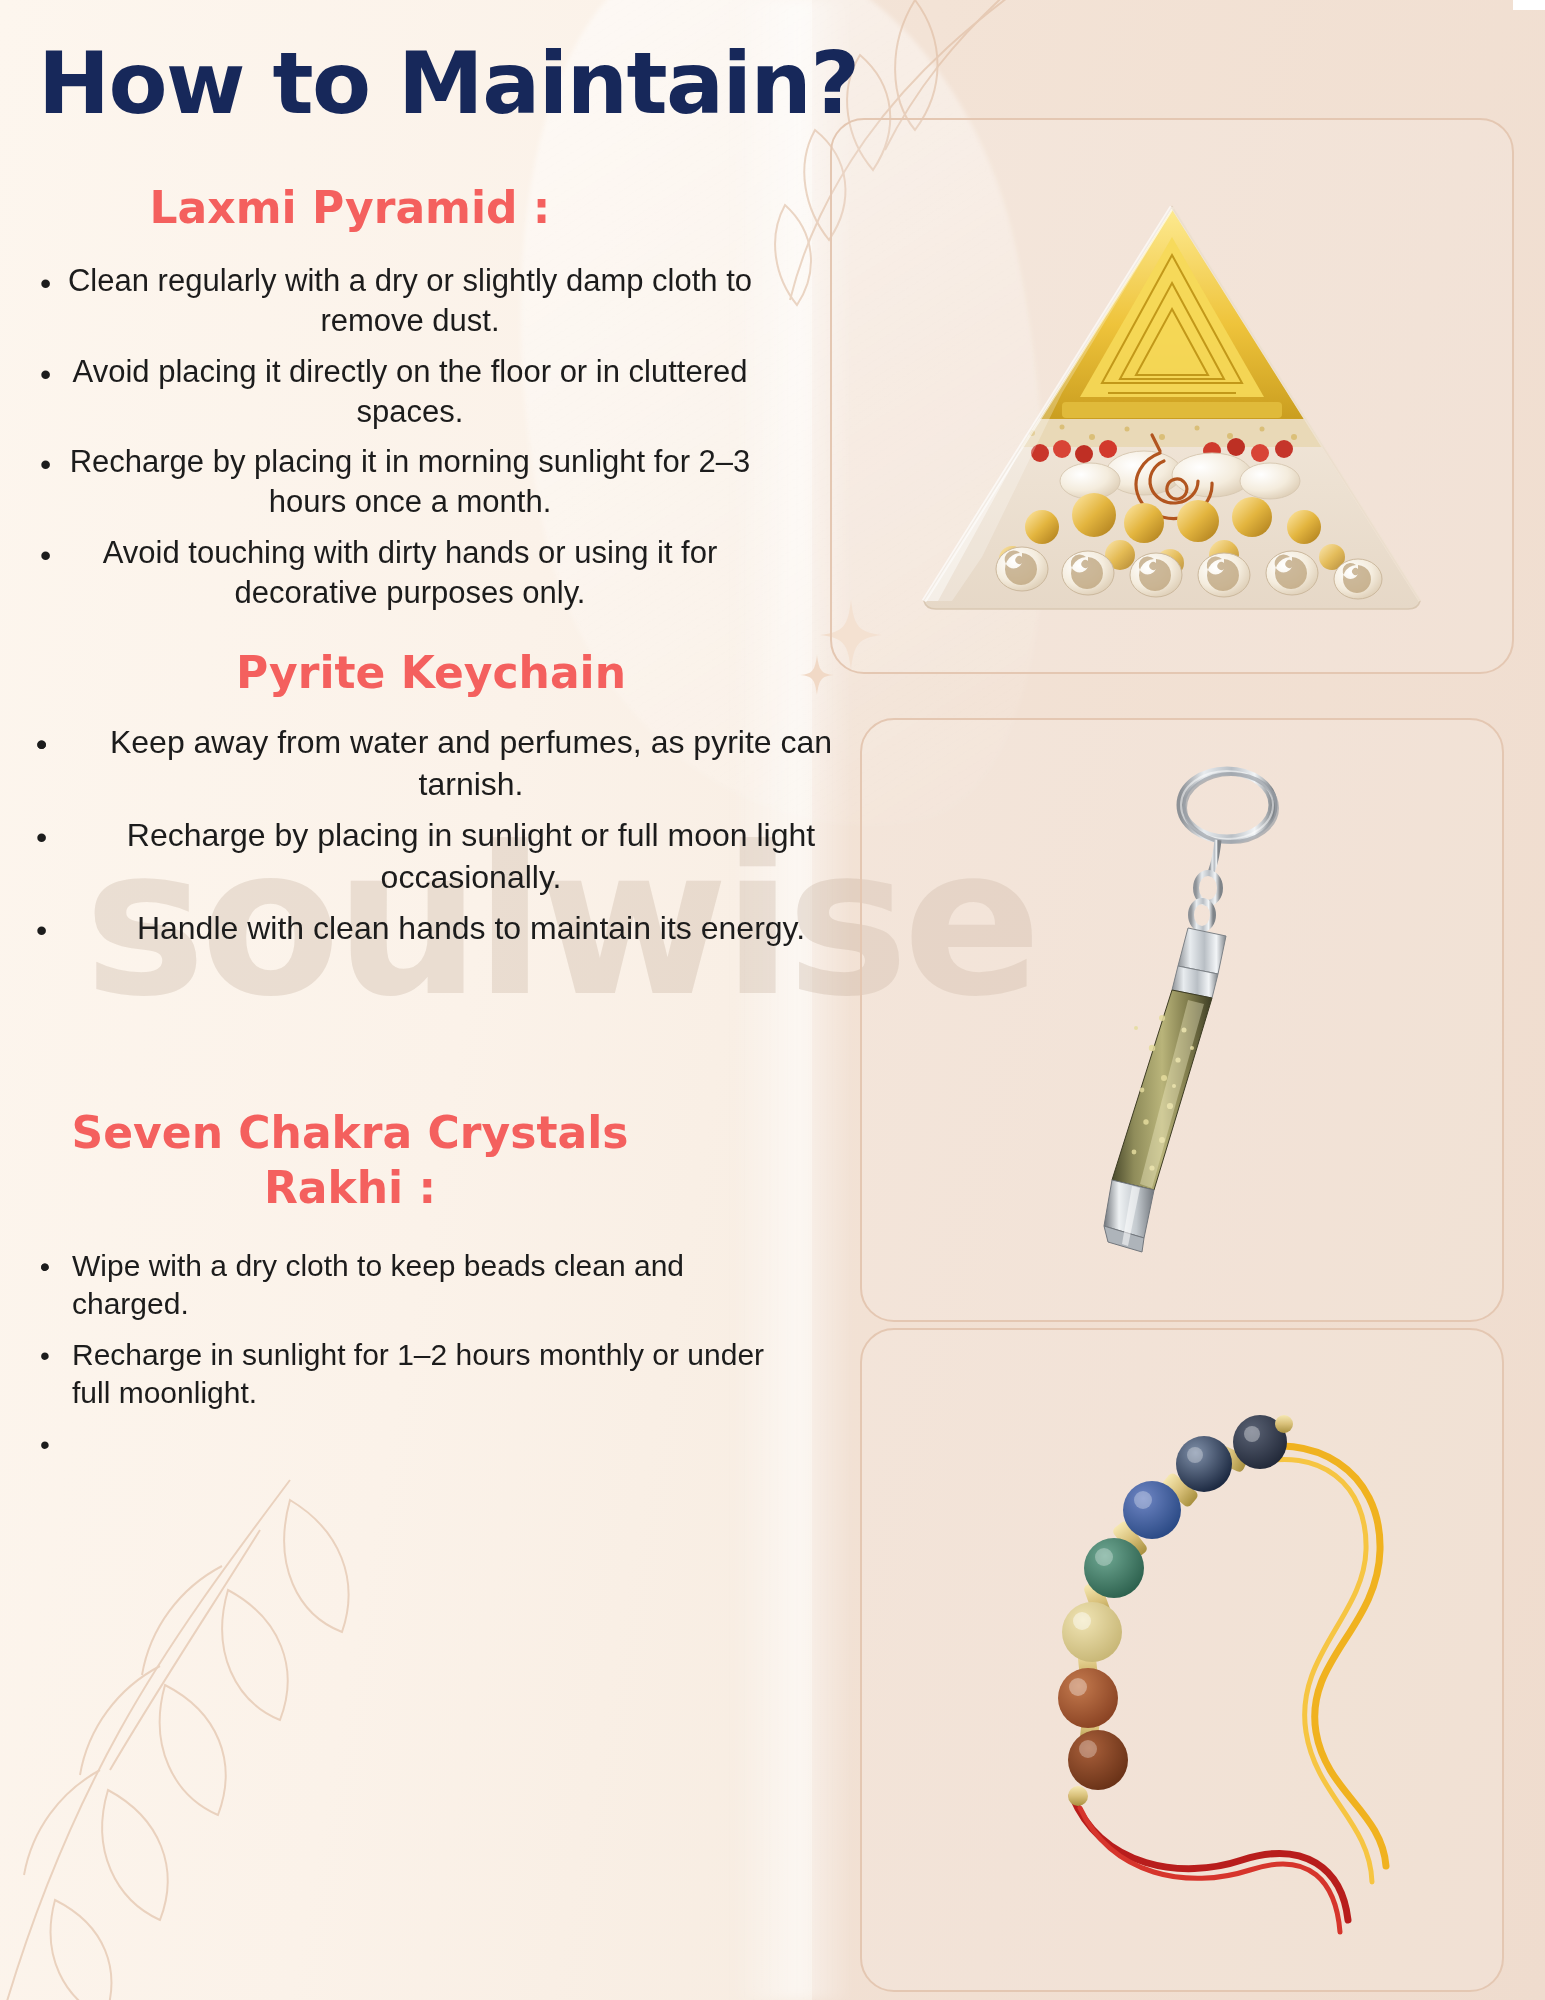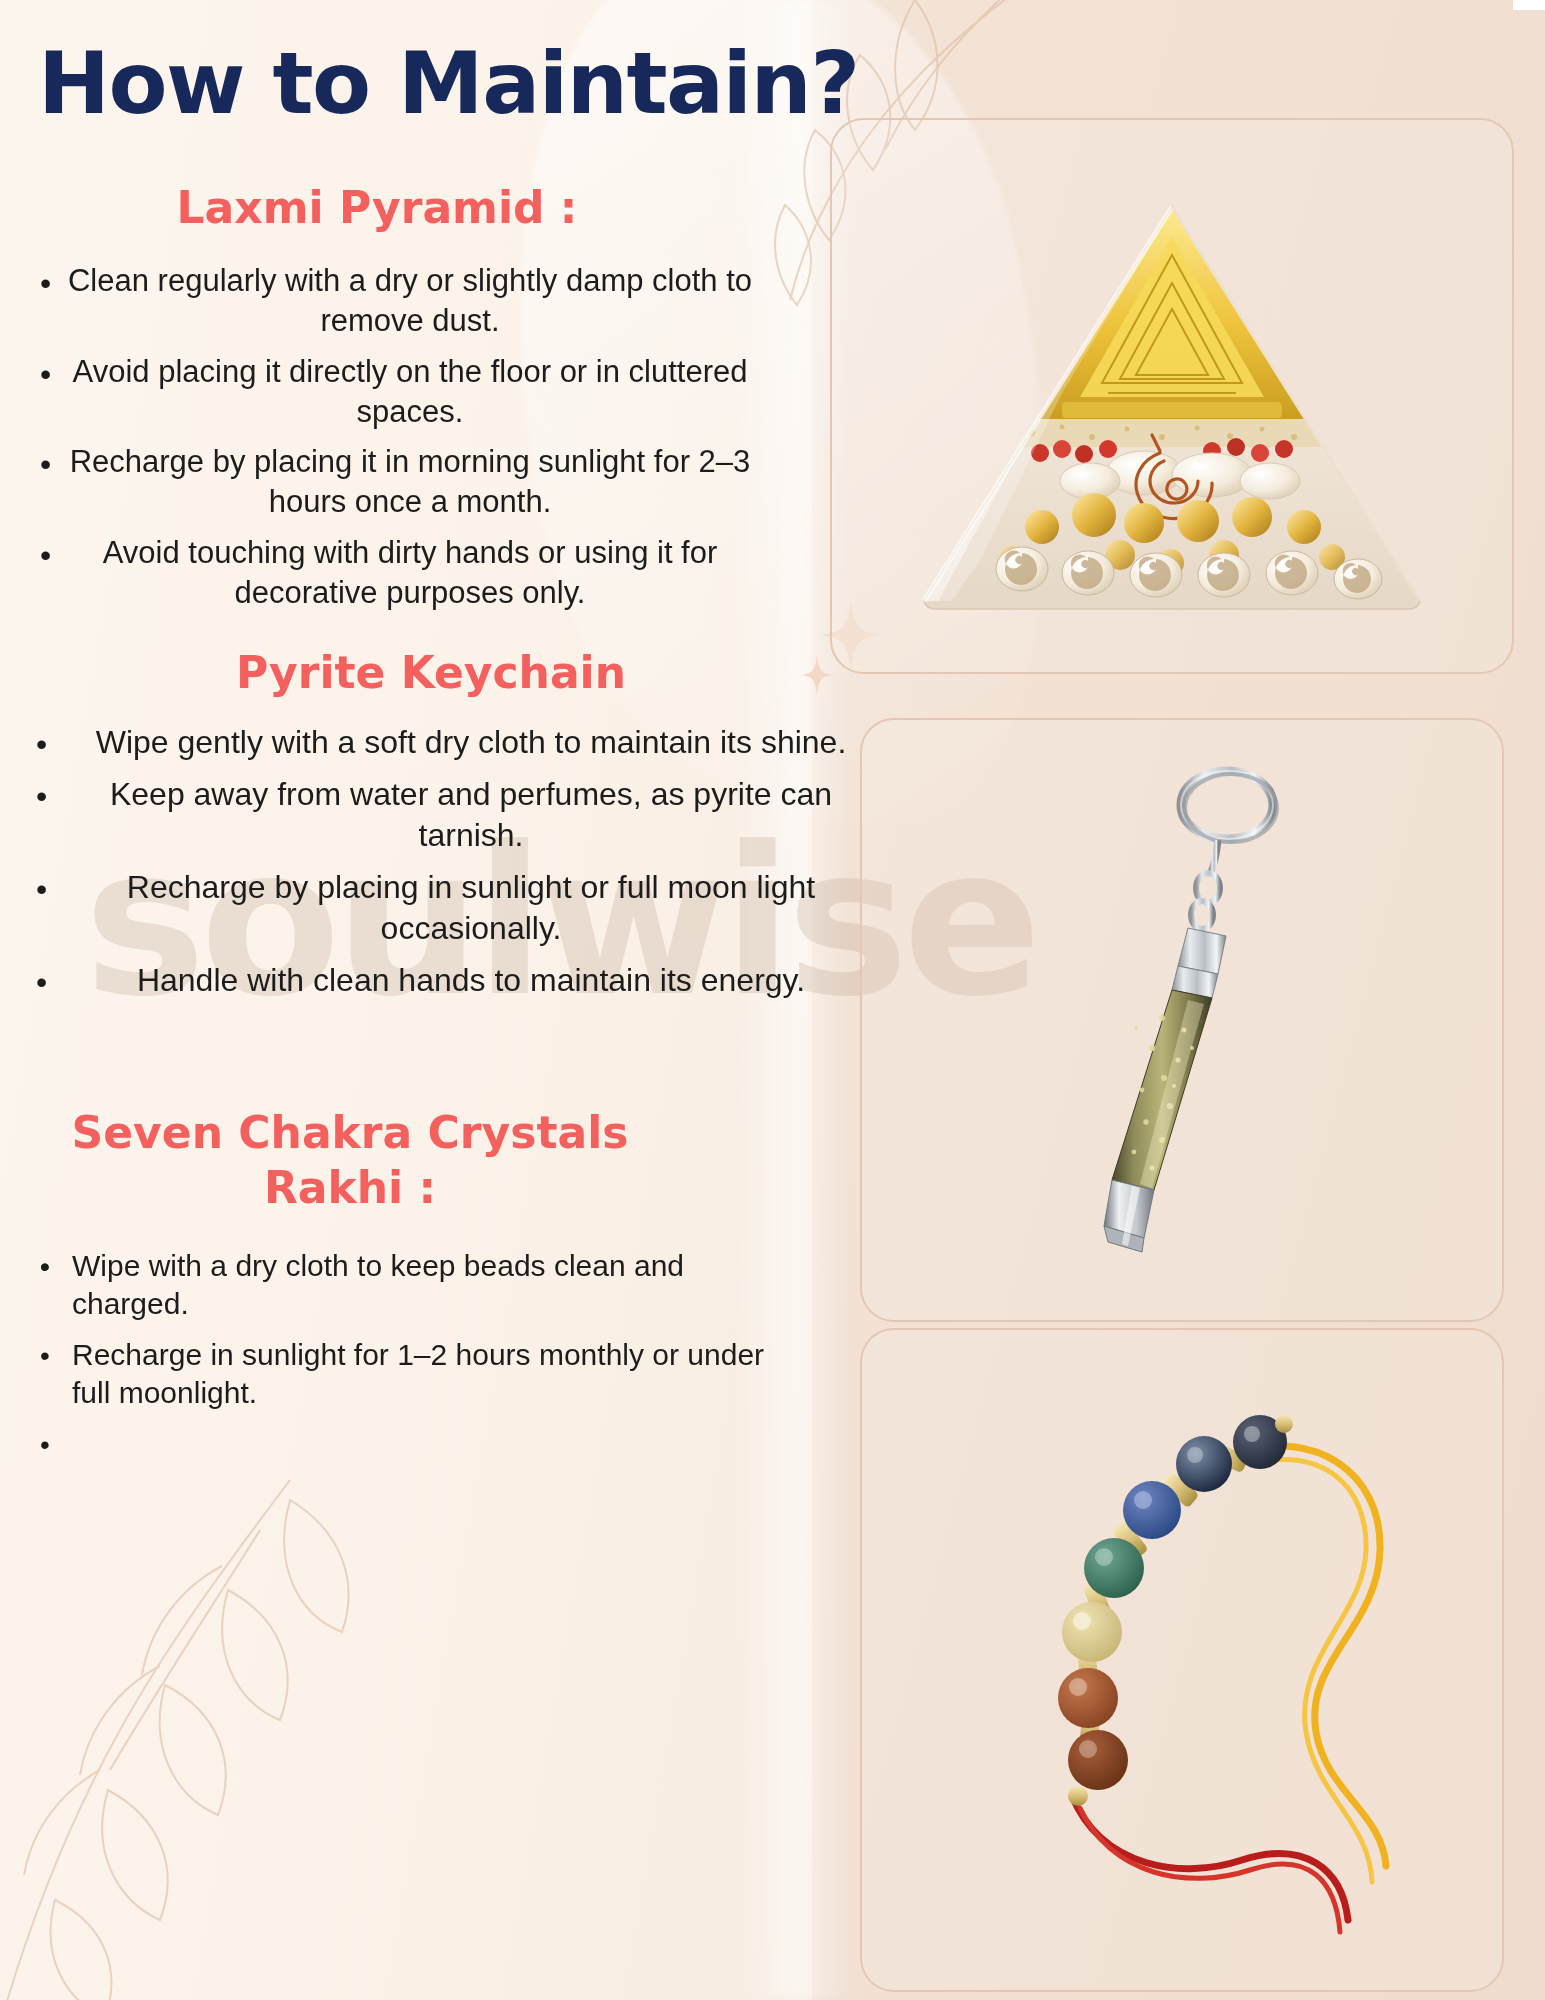--- a/index.html
+++ b/index.html
@@ -148,21 +148,21 @@
     position: absolute;
     left: 0;
     top: 2px;
     font-size: 32px;
     line-height: 1.3;
     color: #1c1c1c;
   }
 
   
   #sec-pyramid { top: 180px; left: 0; }
-  #sec-pyramid .section-heading { width: 700px; text-align: center; padding-left: 27px; }
+  #sec-pyramid .section-heading { width: 700px; text-align: center; }
   #sec-pyramid ul.points { margin-top: 26px; width: 790px; }
   #sec-pyramid ul.points li { text-align: center; padding-left: 30px; }
   #sec-pyramid ul.points li .bullet { left: 40px; }
 
   
   #sec-keychain { top: 645px; left: 0; margin-left: 36px; }
   #sec-keychain .section-heading { width: 790px; text-align: center; }
   #sec-keychain ul.points { margin-top: 22px; width: 850px; }
   #sec-keychain ul.points li { text-align: center; padding-left: 20px; font-size: 32px; }
   #sec-keychain ul.points li .bullet { left: 0px; }
@@ -263,21 +263,21 @@
       <li><span class="bullet">•</span><span>Clean regularly with a dry or slightly damp cloth to remove dust.</span></li>
       <li><span class="bullet">•</span><span>Avoid placing it directly on the floor or in cluttered spaces.</span></li>
       <li><span class="bullet">•</span><span>Recharge by placing it in morning sunlight for 2–3 hours once a month.</span></li>
       <li><span class="bullet">•</span><span>Avoid touching with dirty hands or using it for decorative purposes only.</span></li>
     </ul>
   </section>
 
   <section class="section" id="sec-keychain">
     <div class="section-heading">Pyrite Keychain</div>
     <ul class="points">
-      <li><span class="bullet">•</span><span>Wipe gently with a soft dry cloth to maintain its shine.</span></li>
+      <li><span class="bullet">•</span></li>
       <li><span class="bullet">•</span><span>Keep away from water and perfumes, as pyrite can tarnish.</span></li>
       <li><span class="bullet">•</span><span>Recharge by placing in sunlight or full moon light occasionally.</span></li>
       <li><span class="bullet">•</span><span>Handle with clean hands to maintain its energy.</span></li>
     </ul>
   </section>
 
   <section class="section" id="sec-rakhi">
     <div class="section-heading">Seven Chakra Crystals Rakhi :</div>
     <ul class="points">
       <li><span class="bullet">•</span></li>

